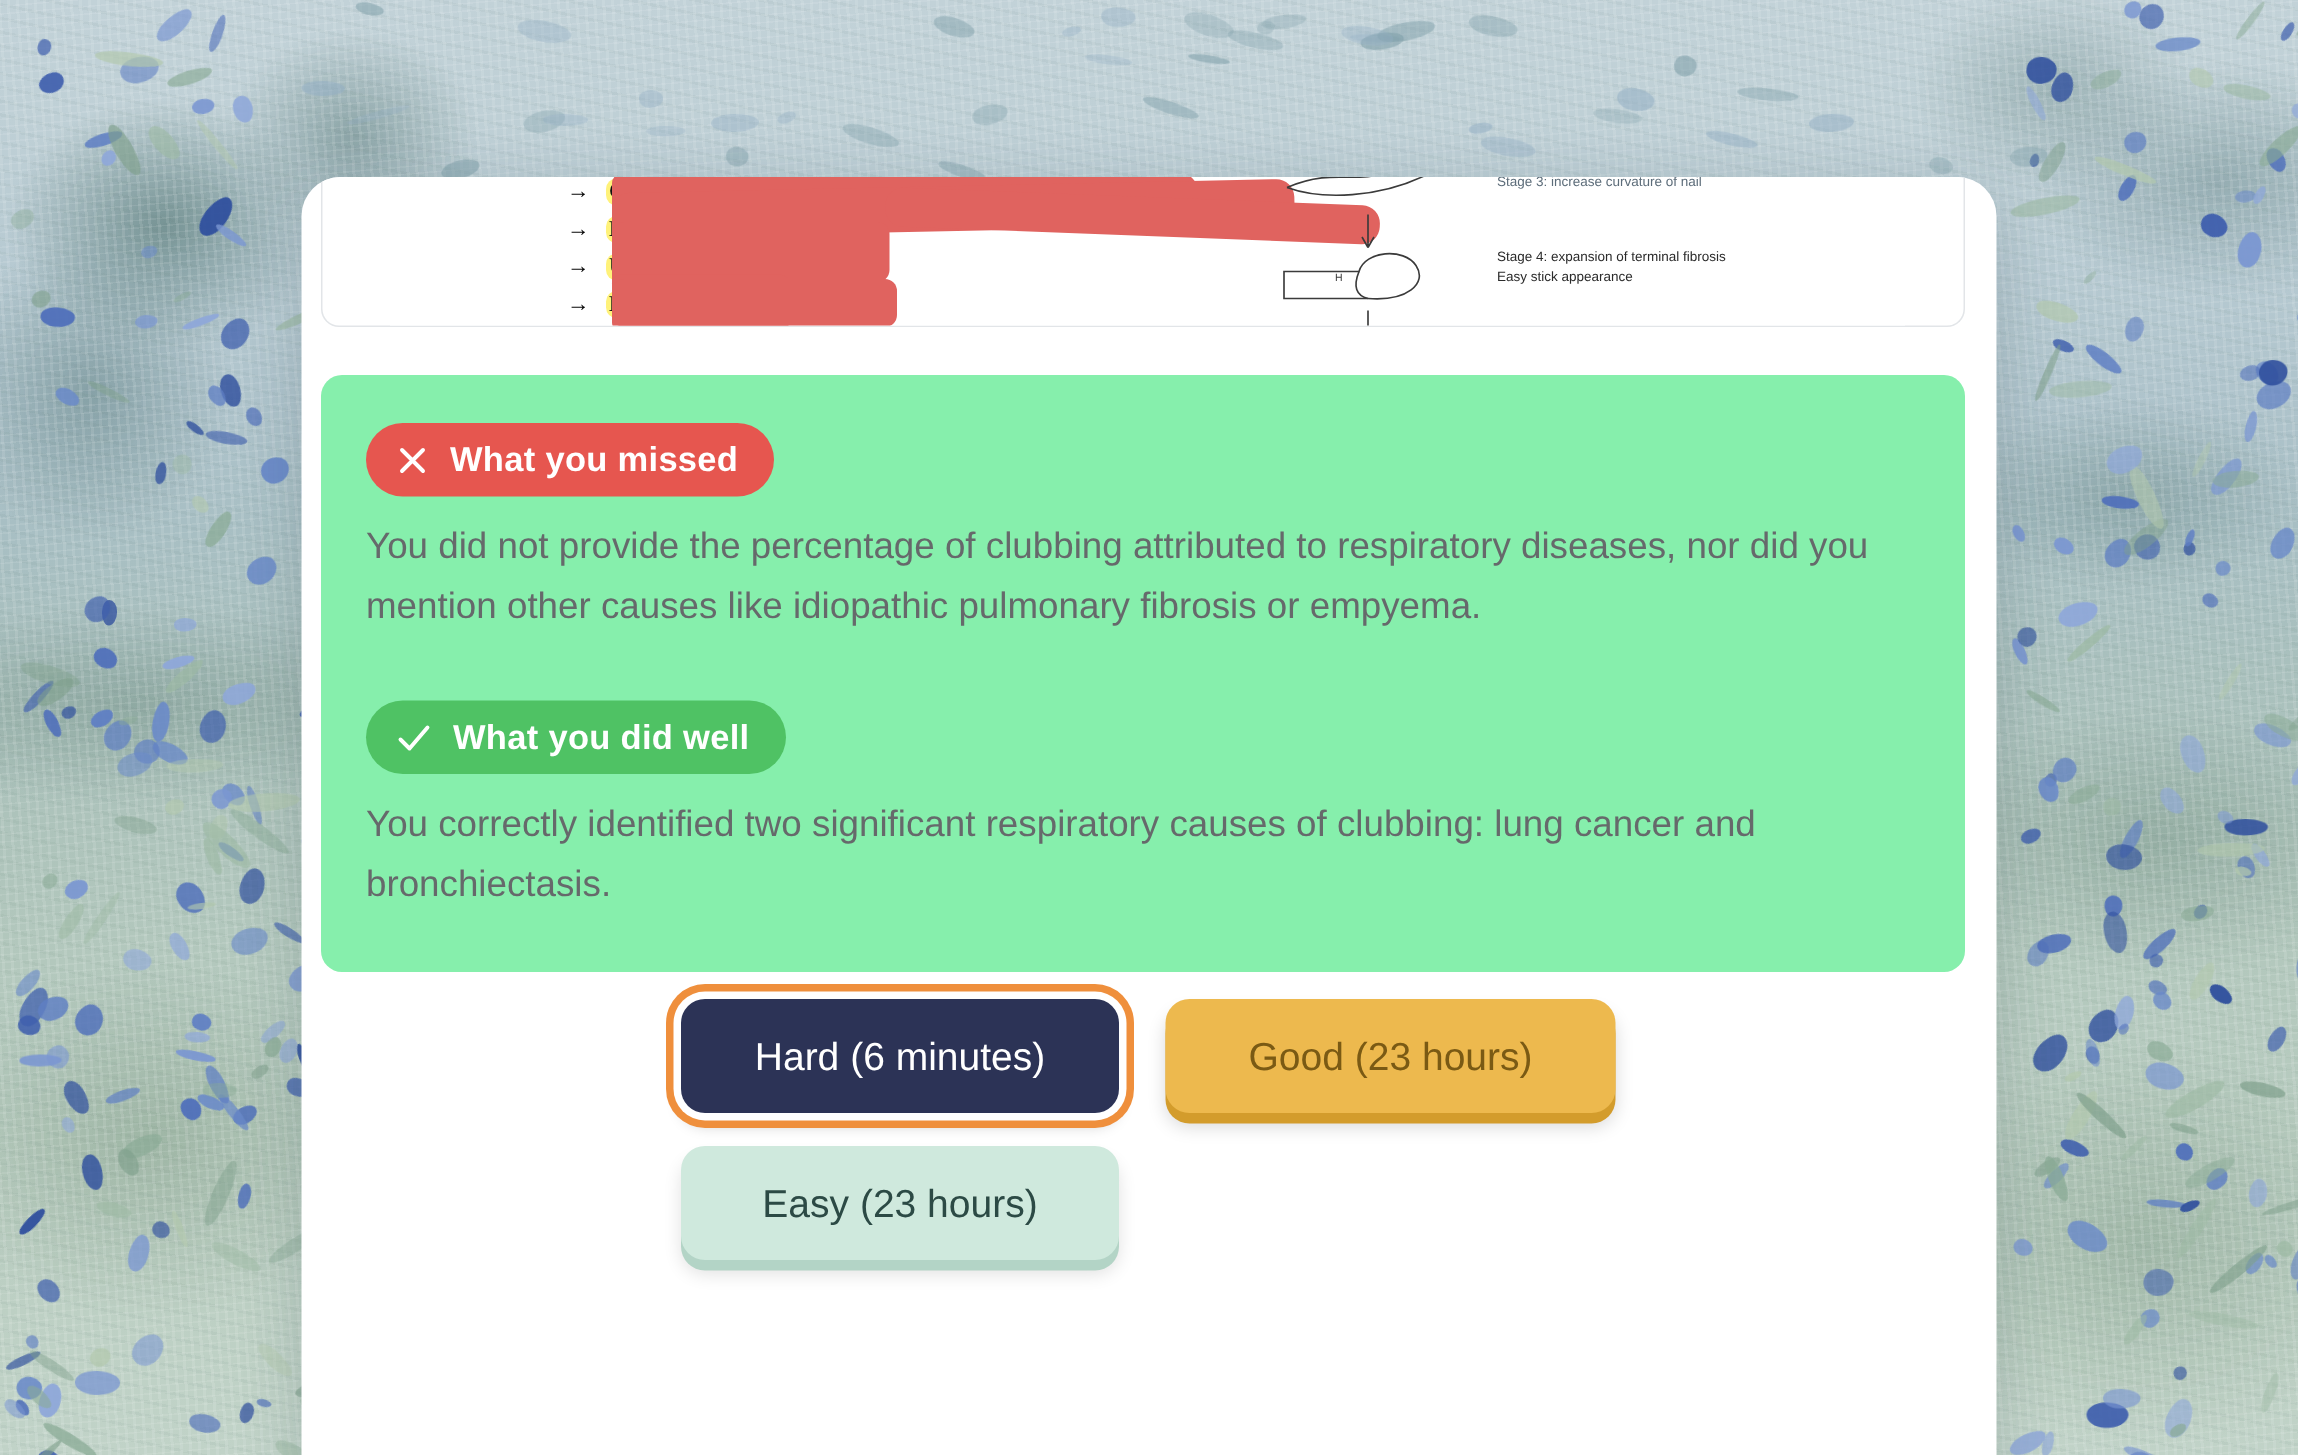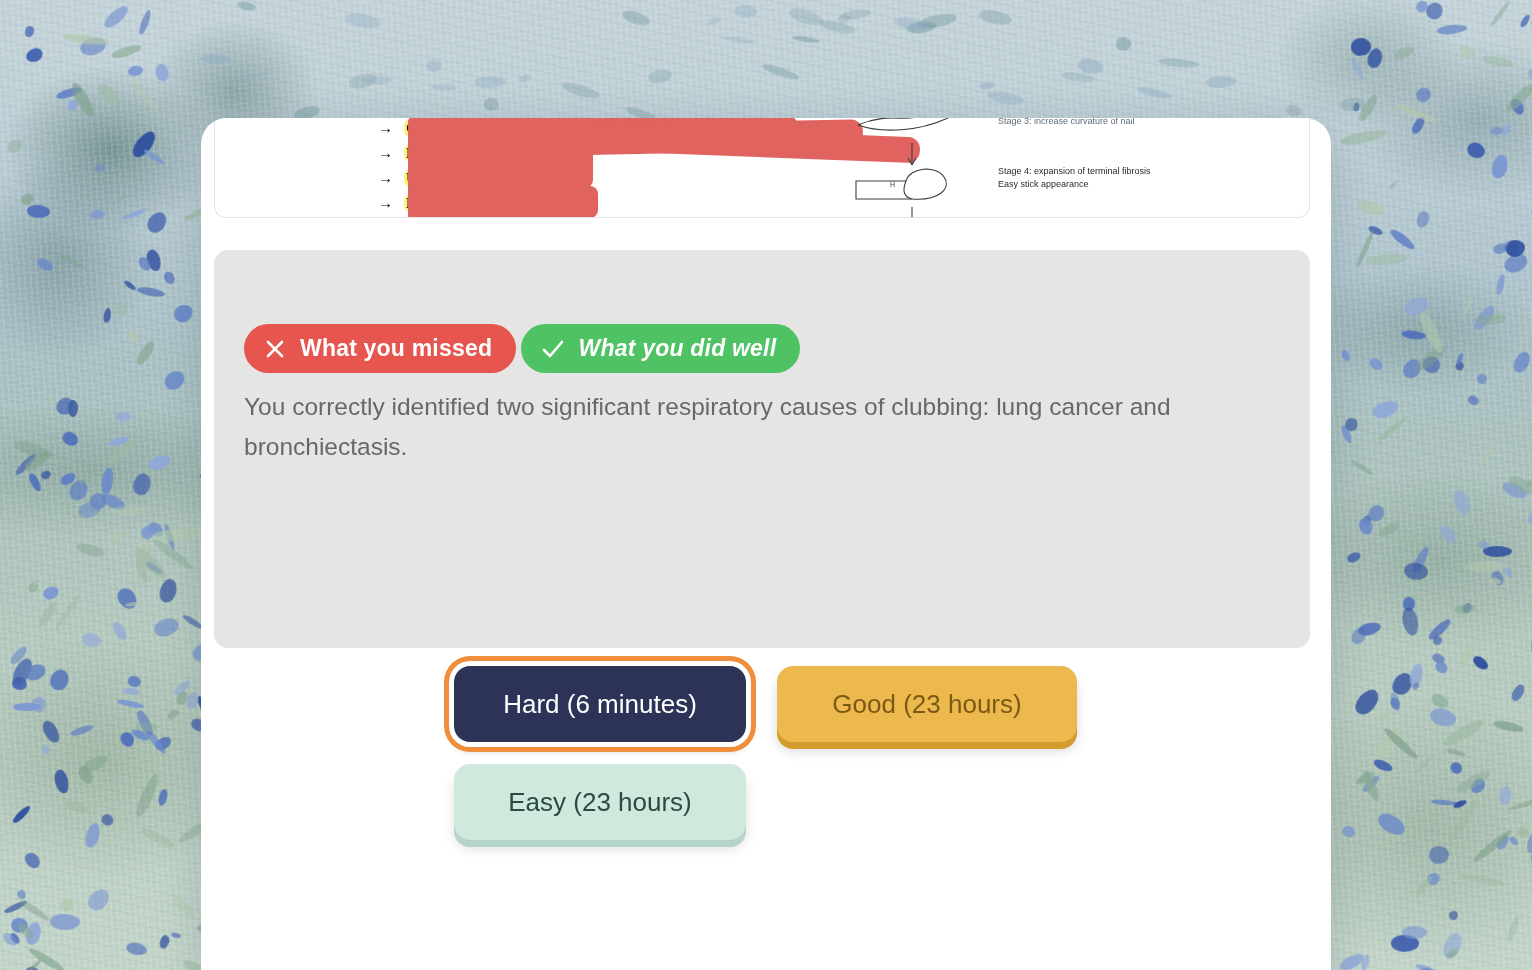--- a/index.html
+++ b/index.html
@@ -139,40 +139,40 @@
   }
   .diag .cap { position: absolute; white-space: nowrap; line-height: 1.35; }
 
   
   .feedback {
     position: absolute;
     left: 13px;
     top: 132px;
     width: 1096px;
     height: 398px;
-    background: #e5e5e5;
+    background: #86efac;
     border-radius: 14px;
     overflow: hidden;
     padding: 32px 30px 0 30px;
   }
 
   .badge {
     display: inline-flex;
     align-items: center;
     gap: 14px;
     padding: 11px 24px 11px 20px;
     border-radius: 26px;
     color: #ffffff;
     font-size: 23px;
     font-weight: bold;
     letter-spacing: .2px;
     white-space: nowrap;
   }
   .badge.missed { background: #e6564f; }
-  .badge.well   { background: #4fc264; margin-top: 42px; font-style: italic; }
+  .badge.well   { background: #4fc264; margin-top: 42px; }
 
   .badge svg { display:block; }
 
   .ftext {
     margin-top: 14px;
     font-size: 24.5px;
     line-height: 40px;
     color: #66696b;
     max-width: 1035px;
   }
@@ -619,20 +619,21 @@
 
       <div class="badge missed">
         <span>
           <svg width="22" height="22" viewBox="0 0 22 22" fill="none" stroke="#ffffff" stroke-width="2.6" stroke-linecap="round">
             <path d="M4 4 L18 18 M18 4 L4 18"></path>
           </svg>
         </span>
         <span>What you missed</span>
       </div>
 
+      <p class="ftext">You did not provide the percentage of clubbing attributed to respiratory diseases, nor did you mention other causes like idiopathic pulmonary fibrosis or empyema.</p>
 
       <div class="badge well">
         <span>
           <svg width="24" height="22" viewBox="0 0 24 22" fill="none" stroke="#ffffff" stroke-width="2.6" stroke-linecap="round" stroke-linejoin="round">
             <path d="M3 12 L9 18 L21 4"></path>
           </svg>
         </span>
         <span>What you did well</span>
       </div>
 

